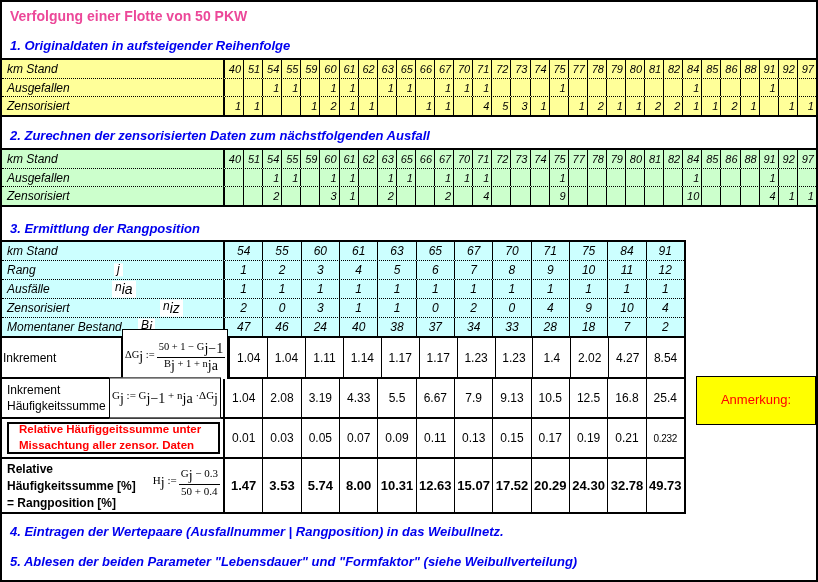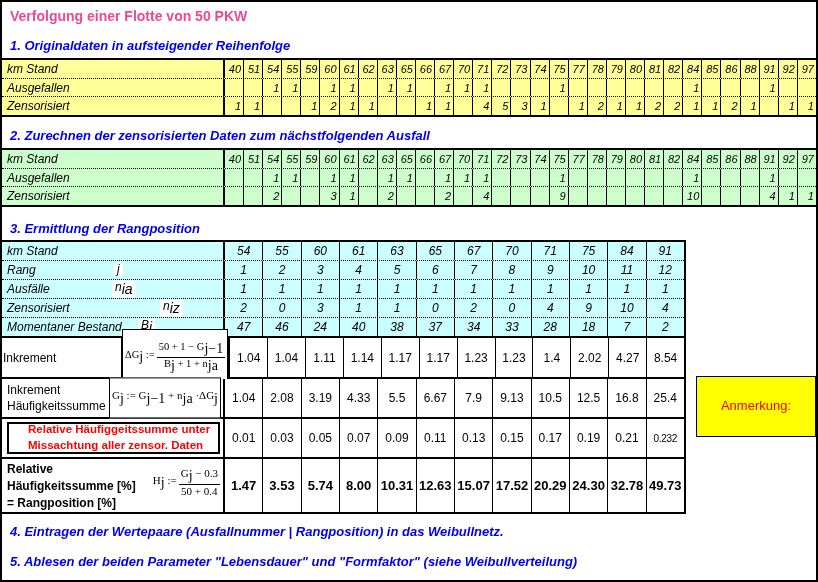--- a/index.html
+++ b/index.html
@@ -48,29 +48,29 @@
   .frac { display:inline-flex; flex-direction:column; text-align:center; margin-left:2px; }
   .frac .num { border-bottom:1px solid #000; padding:0 2px; }
   .frac .den { padding:0 2px; }
 
   .abs-l1 { position:absolute; left:5px; top:4px; font-size:12px; }
   .abs-l2 { position:absolute; left:5px; top:20px; font-size:12px;text-align:right; }
   .abs-eq { position:absolute; right:2px; top:50%; transform:translateY(-50%); }
 
   .redbox { position:absolute; left:5px; top:3px; right:3px; bottom:3px;
             border:2px solid #000; background:#fff; display:flex; flex-direction:column;
-            justify-content:center; padding-left:19px; }
+            justify-content:center; padding-left:10px; }
   .redbox div { color:#FF0000; font-weight:bold; font-size:11.5px; line-height:1.35; }
 
   .rp1 { position:absolute; left:5px; top:3px;  font-size:12px; font-weight:bold; }
   .rp2 { position:absolute; left:5px; top:20px; font-size:12px; font-weight:bold; }
   .rp3 { position:absolute; left:5px; top:37px; font-size:12px; font-weight:bold; }
   .rp-form { position:absolute; right:3px; top:8px; display:inline-flex; align-items:center; }
 
-  .note { position:absolute; left:694px; top:374px; width:120px; height:61px;
+  .note { position:absolute; left:694px; top:374px; width:120px; height:49px;
           background:#FFFF00; border:1px solid #000; text-align:center; color:#FF0000;
           font-size:13px; display:flex; flex-direction:column; justify-content:center;
           line-height:1.45; }
 </style>
 </head>
 <body>
 
 <div id="sheet">
 
   <div class="title">Verfolgung einer Flotte von 50 PKW</div>

